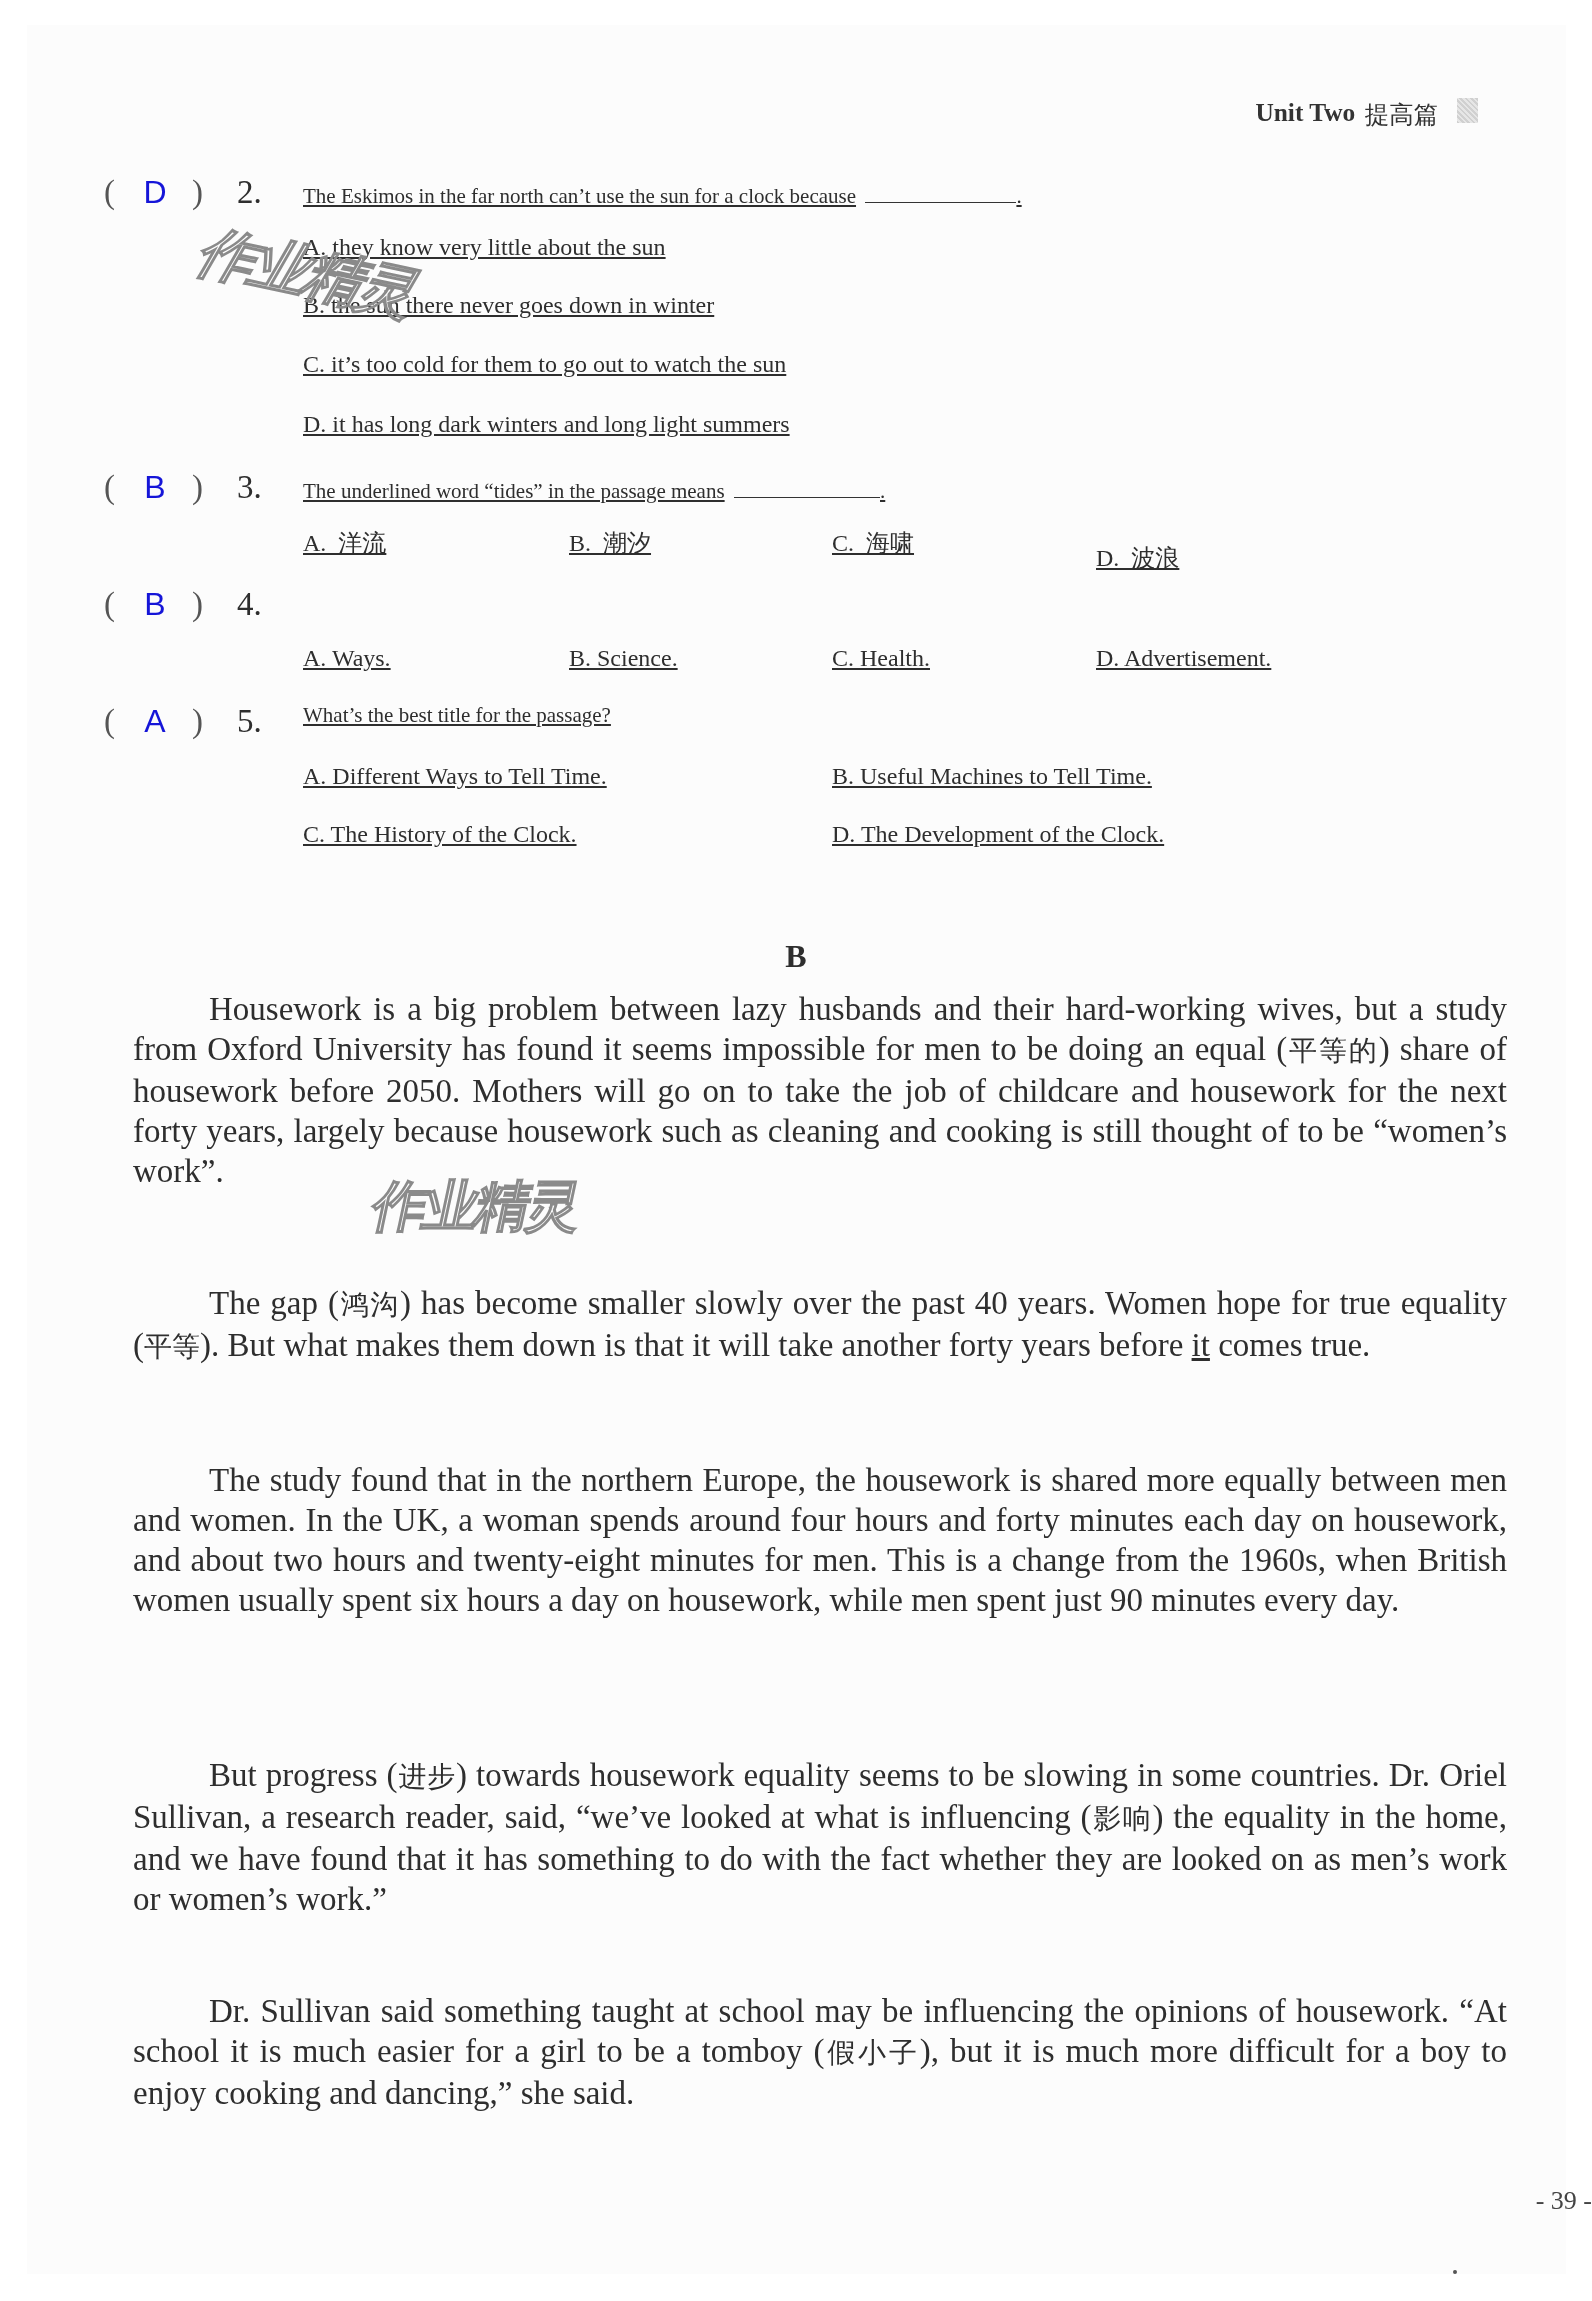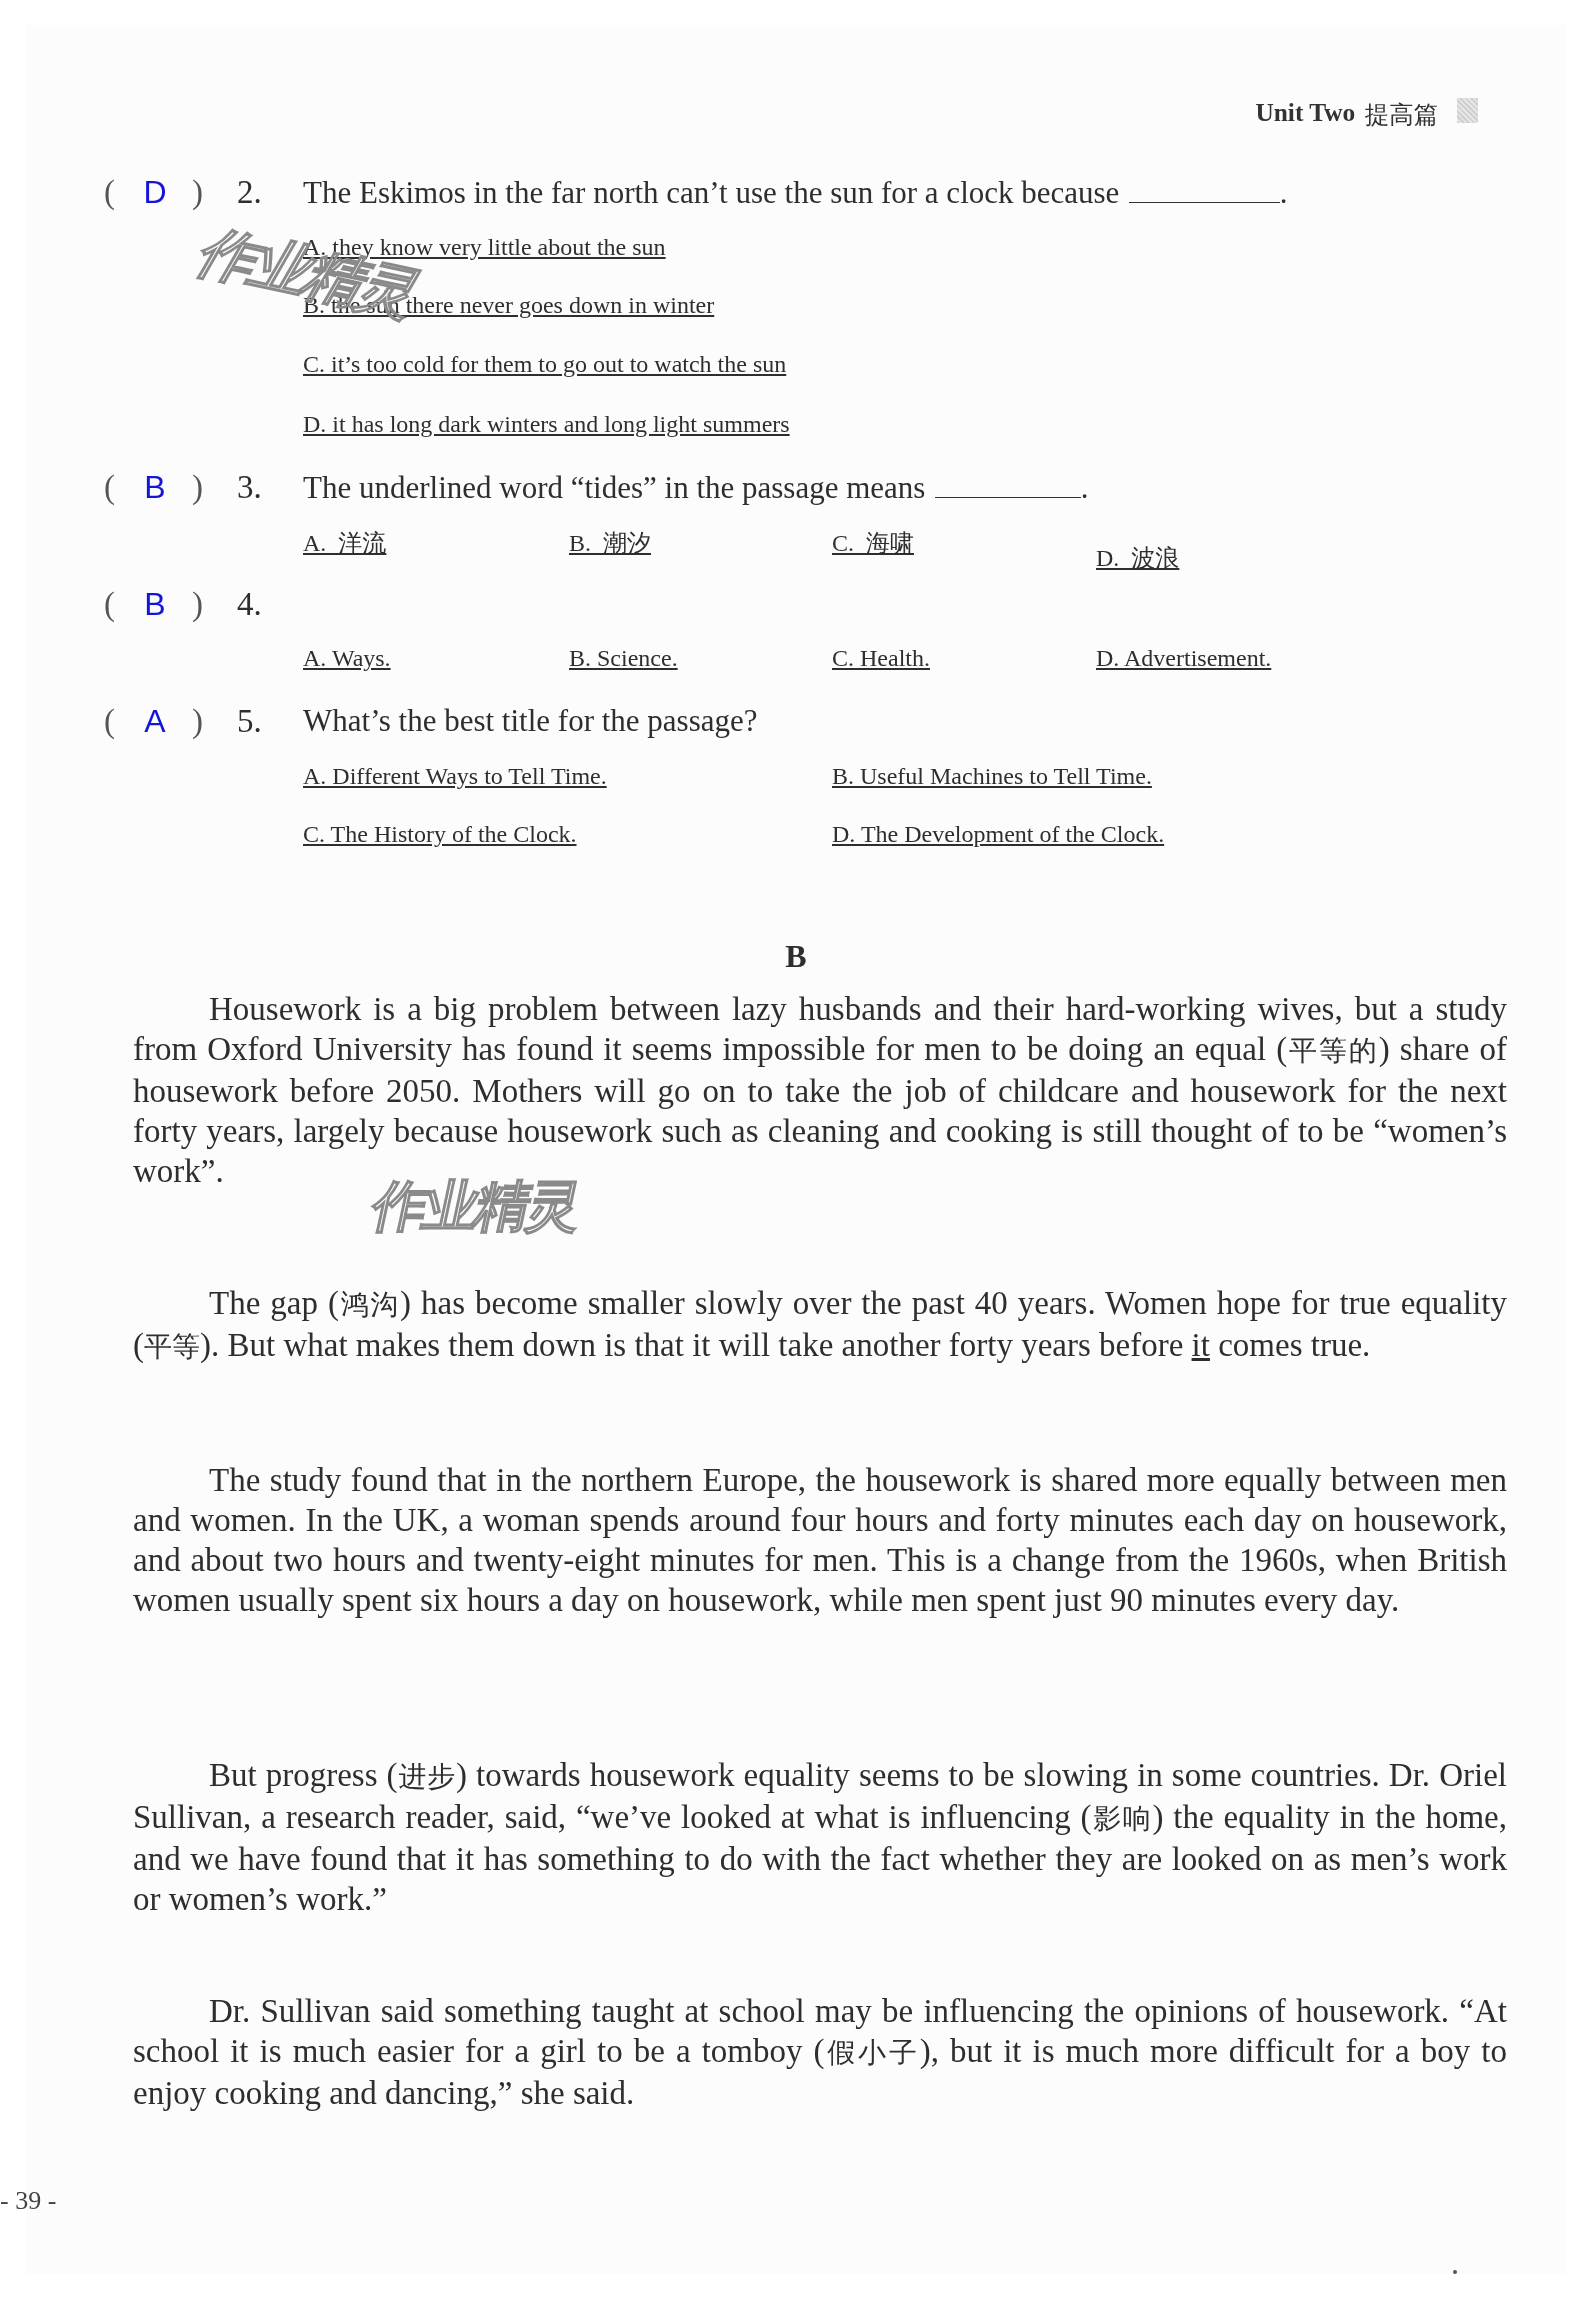--- a/index.html
+++ b/index.html
@@ -22,38 +22,38 @@
   .header .level { font-family: Liberation Mono, monospace; font-size: 24.5px; }
   .header .swatch {
     width: 21px; height: 24.5px; margin-left: 9.4px;
     background: repeating-linear-gradient(45deg, #d0d0d0 0 1.9px, #e6e6e6 1.9px 3.8px);
   }
   .q-row { position: absolute; left: 0; width: 1592px; height: 38px; }
   .q-row .paren-l { position: absolute; left: 104px; font-size: 33px; color: #555; }
   .q-row .ans { position: absolute; left: 141px; width: 28px; text-align: center; font-size: 32px; color: #1515d8; font-family: "Liberation Sans", sans-serif; }
   .q-row .paren-r { position: absolute; left: 192px; font-size: 33px; color: #555; }
   .q-row .num { position: absolute; left: 237px; font-size: 33px; }
-  .q-row .stem { position: absolute; left: 303px; font-size: 31px; }
+  .q-row .stem { position: absolute; left: 303px; font-size: 21px; text-decoration: underline; }
   .blank { display: inline-block; width: 151px; border-bottom: 1.9px solid #333; height: 28px; margin-left: 9.4px; vertical-align: baseline; }
   .blank.short { width: 146px; }
   .opt { position: absolute; font-size: 24px; white-space: nowrap; text-decoration: underline; }
   .cjk { font-family: "DejaVu Sans", sans-serif; font-size: 30px; }
   .section-title {
     position: absolute; left: 0; width: 1592px; top: 938px; text-align: center;
     font-weight: bold; font-size: 32px;
   }
   .para {
     position: absolute; left: 105px; width: 1374px;
     font-size: 33px; line-height: 40px;
     text-align: justify; text-indent: 76px; margin-left: 28px;
   }
   .para .cjk { font-size: 28px; }
   .ul { text-decoration: underline; }
   .pagenum {
-    position: absolute; left: 0; width: 1592px; top: 2186px; text-align: left; font-size: 26px; color: #444;
+    position: absolute; left: 0; width: 1592px; top: 2186px; text-align: right; font-size: 26px; color: #444;
   }
   .watermark {
     position: absolute; font-family: "DejaVu Sans", sans-serif; font-weight: bold;
     color: transparent; -webkit-text-stroke: 1.2px #8a8a8a; letter-spacing: -3.8px;
     pointer-events: none;
   }
   .wm1 { left: 200px; top: 235px; font-size: 58px; transform: rotate(12deg) skewX(-18deg); }
   .wm2 { left: 373px; top: 1170px; font-size: 55px; transform: skewX(-12deg); }
   .dot { position: absolute; left: 1453px; top: 2270px; width: 3.8px; height: 3.8px; background: #555; border-radius: 50%; }
 </style>

